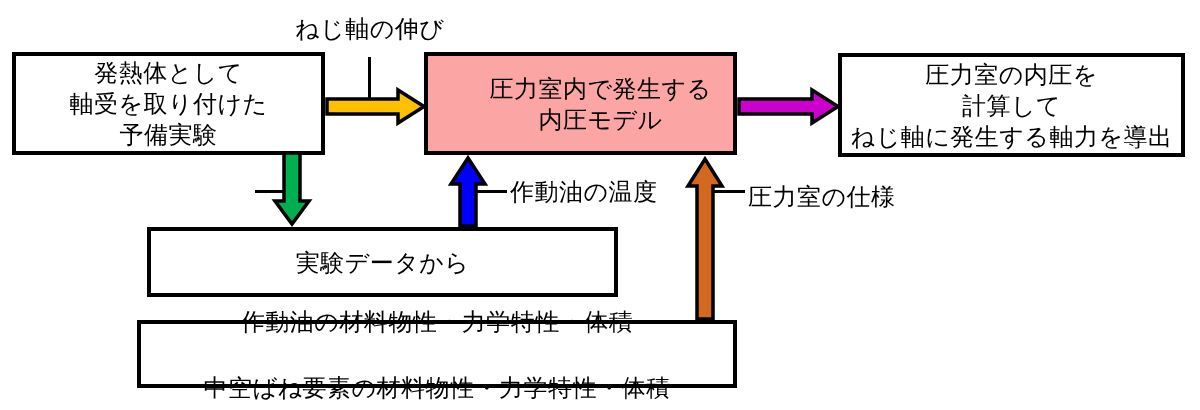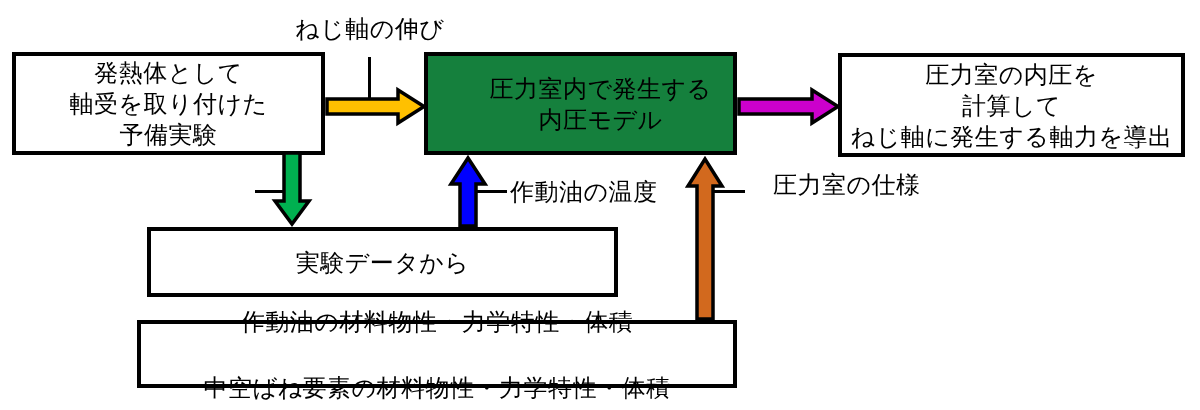--- a/index.html
+++ b/index.html
@@ -42,41 +42,41 @@
   
   #box-preliminary   { left: 12px;  top: 52px;  width: 313px; height: 103px; }
   #box-model         { left: 424px; top: 52px;  width: 313px; height: 103px; }
   #box-axial         { left: 838px; top: 53px;  width: 347px; height: 104px; }
   #box-estimation    { left: 147px; top: 227px; width: 471px; height: 70px; }
   #box-materials     { left: 137px; top: 320px; width: 600px; height: 68px; gap: 35px; }
   
   #label-elongation  { left: 295px; top: 16px; }
   #label-chambertemp { left: 88px;  top: 179px; }
   #label-oiltemp     { left: 510px; top: 179px; }
-  #label-spec        { left: 748px; top: 172px; margin-left: 25px; }
+  #label-spec        { left: 748px; top: 184px; }
   .arrow-layer {
     position: absolute;
     left: 0; top: 0;
     width: 1200px;
     height: 410px;
     pointer-events: none;
   }
 </style>
 </head>
 <body>
 
 <div class="canvas">
 
   <div class="box" id="box-preliminary">
     <span>発熱体として</span>
     <span>軸受を取り付けた</span>
     <span>予備実験</span>
   </div>
 
-  <div class="box" id="box-model" style="left:424px;top:52px;width:313px;height:103px;background:#15803d;padding-left:40px;">
+  <div class="box" id="box-model" style="left:424px;top:52px;width:313px;height:103px;background:#fca5a5;padding-left:40px;">
     <span>圧力室内で発生する</span>
     <span>内圧モデル</span>
   </div>
 
   <div class="box" id="box-axial">
     <span>圧力室の内圧を</span>
     <span>計算して</span>
     <span>ねじ軸に発生する軸力を導出</span>
   </div>
 

